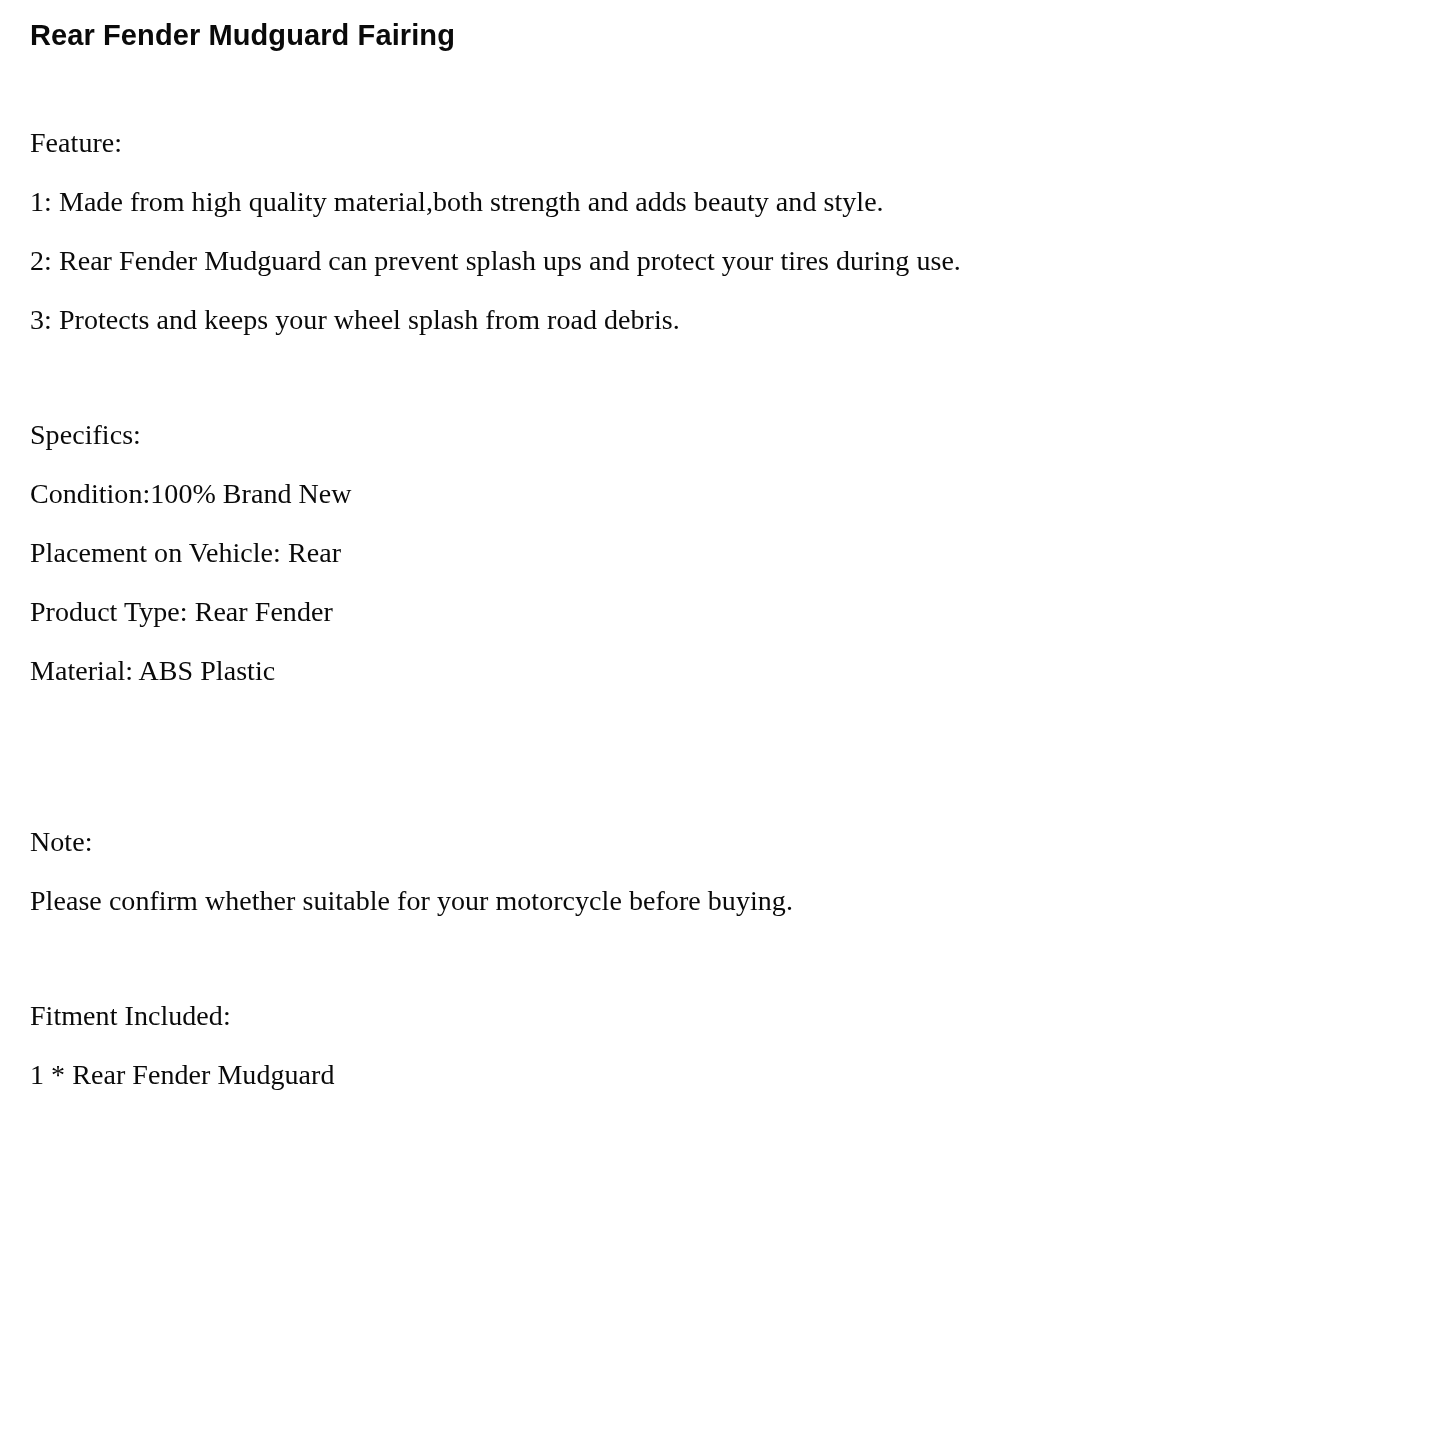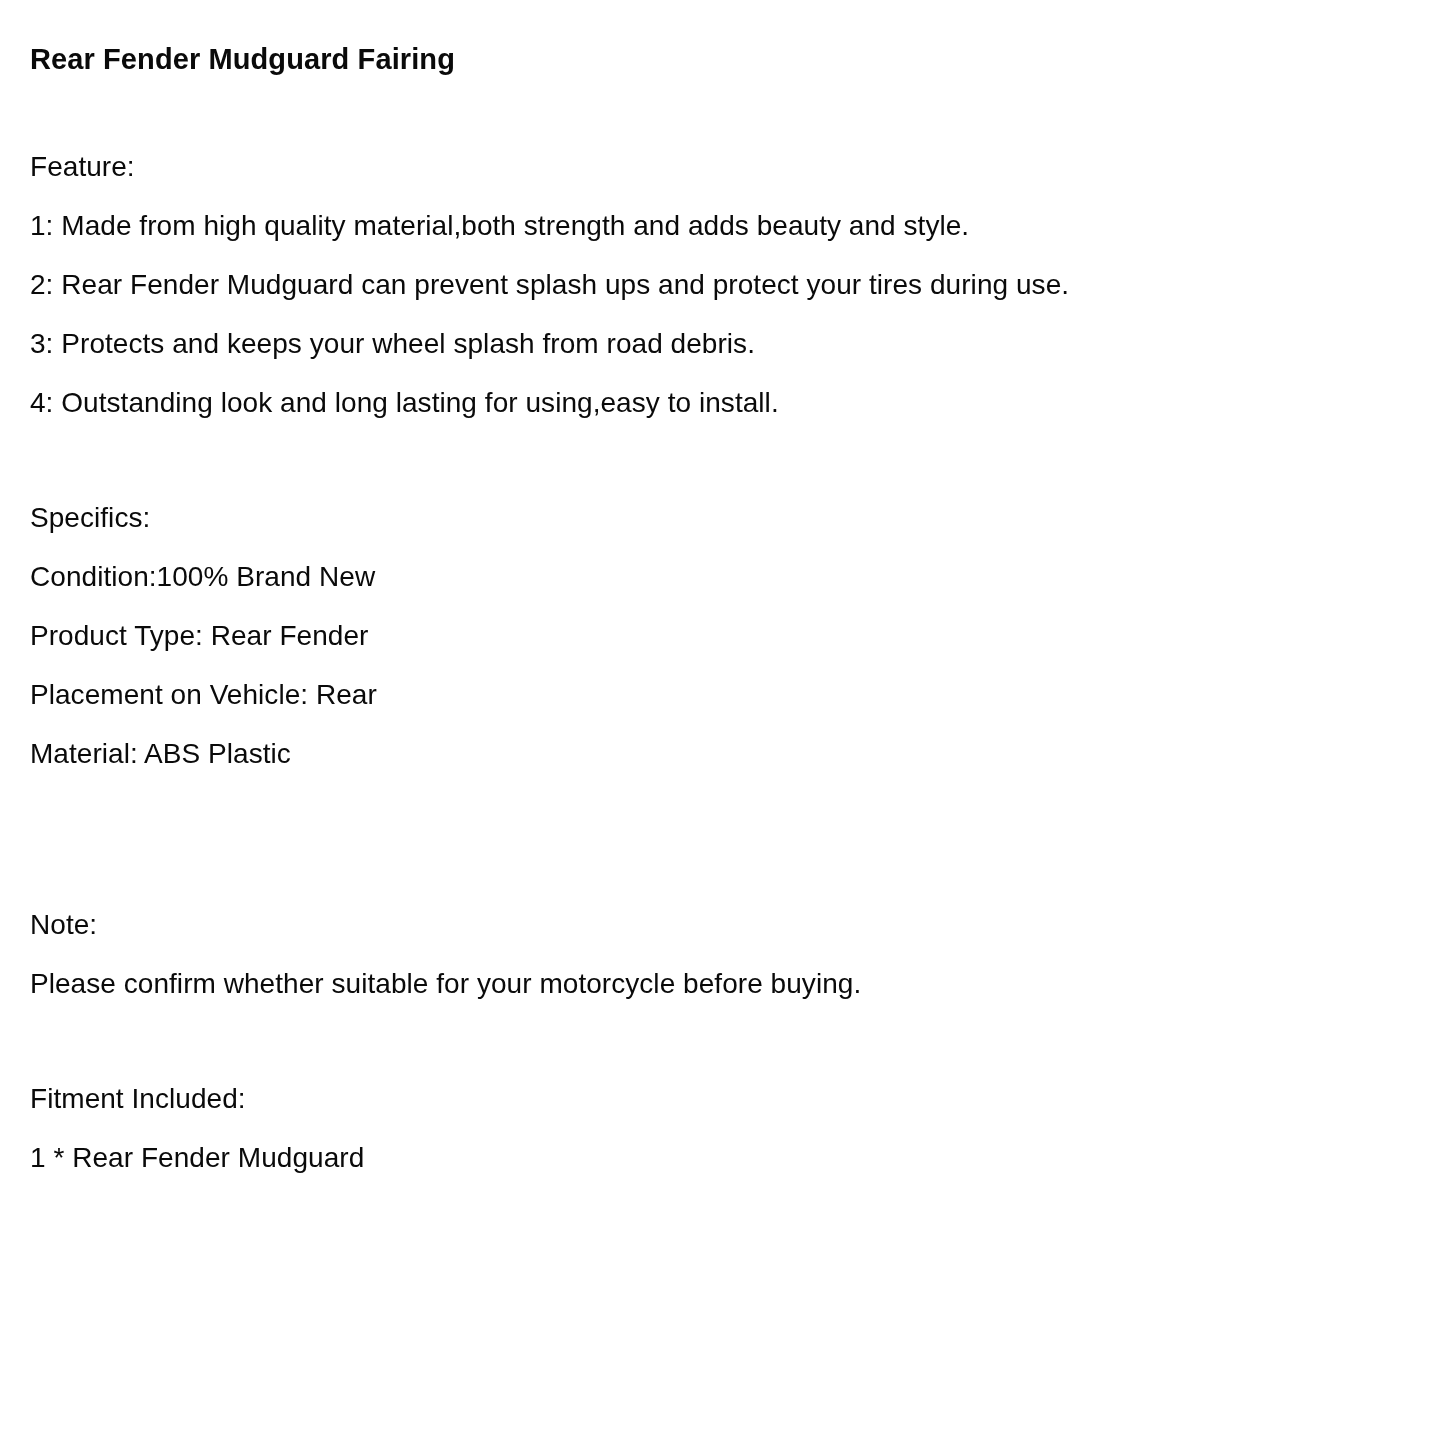--- a/index.html
+++ b/index.html
@@ -11,33 +11,34 @@
     width: 1445px;
     height: 1445px;
     font-family: "Liberation Sans", sans-serif;
     color: #0a0a0a;
     -webkit-font-smoothing: antialiased;
   }
   .page {
     box-sizing: border-box;
     width: 1445px;
     height: 1445px;
-    padding: 26px 30px 0 30px;
+    padding: 2px 30px 0 30px;
     overflow: hidden;
   }
   .title {
     font-size: 29px;
     font-weight: bold;
     line-height: 1.35;
     margin: 0 0 0 0;
     padding-top: 14px;
     letter-spacing: 0.1px;
   }
   .block {
     margin-top: 0;
+    font-family: Liberation Serif, serif;
   }
   .gap-lg {
     height: 58px;
   }
   .gap-md {
     height: 56px;
   }
   .line {
     font-size: 28px;
     line-height: 59px;
@@ -55,30 +56,29 @@
 
   <h1 class="title">Rear Fender Mudguard Fairing</h1>
 
   <div class="gap-lg"></div>
 
   <div class="block">
     <div class="line">Feature:</div>
     <div class="line">1: Made from high quality material,both strength and adds beauty and style.</div>
     <div class="line">2: Rear Fender Mudguard can prevent splash ups and protect your tires during use.</div>
     <div class="line">3: Protects and keeps your wheel splash from road debris.</div>
-    <div class="line">4: Outstanding look and long lasting for using,easy to install.</div>
   </div>
 
   <div class="gap-md"></div>
 
   <div class="block">
     <div class="line">Specifics:</div>
     <div class="line">Condition:100% Brand New</div>
+    <div class="line">Placement on Vehicle: Rear</div>
     <div class="line">Product Type: Rear Fender</div>
-    <div class="line">Placement on Vehicle: Rear</div>
     <div class="line">Material: ABS Plastic</div>
   </div>
 
   <div class="gap-md"></div>
 
 
   <div class="gap-md"></div>
 
   <div class="block">
     <div class="line">Note:</div>

